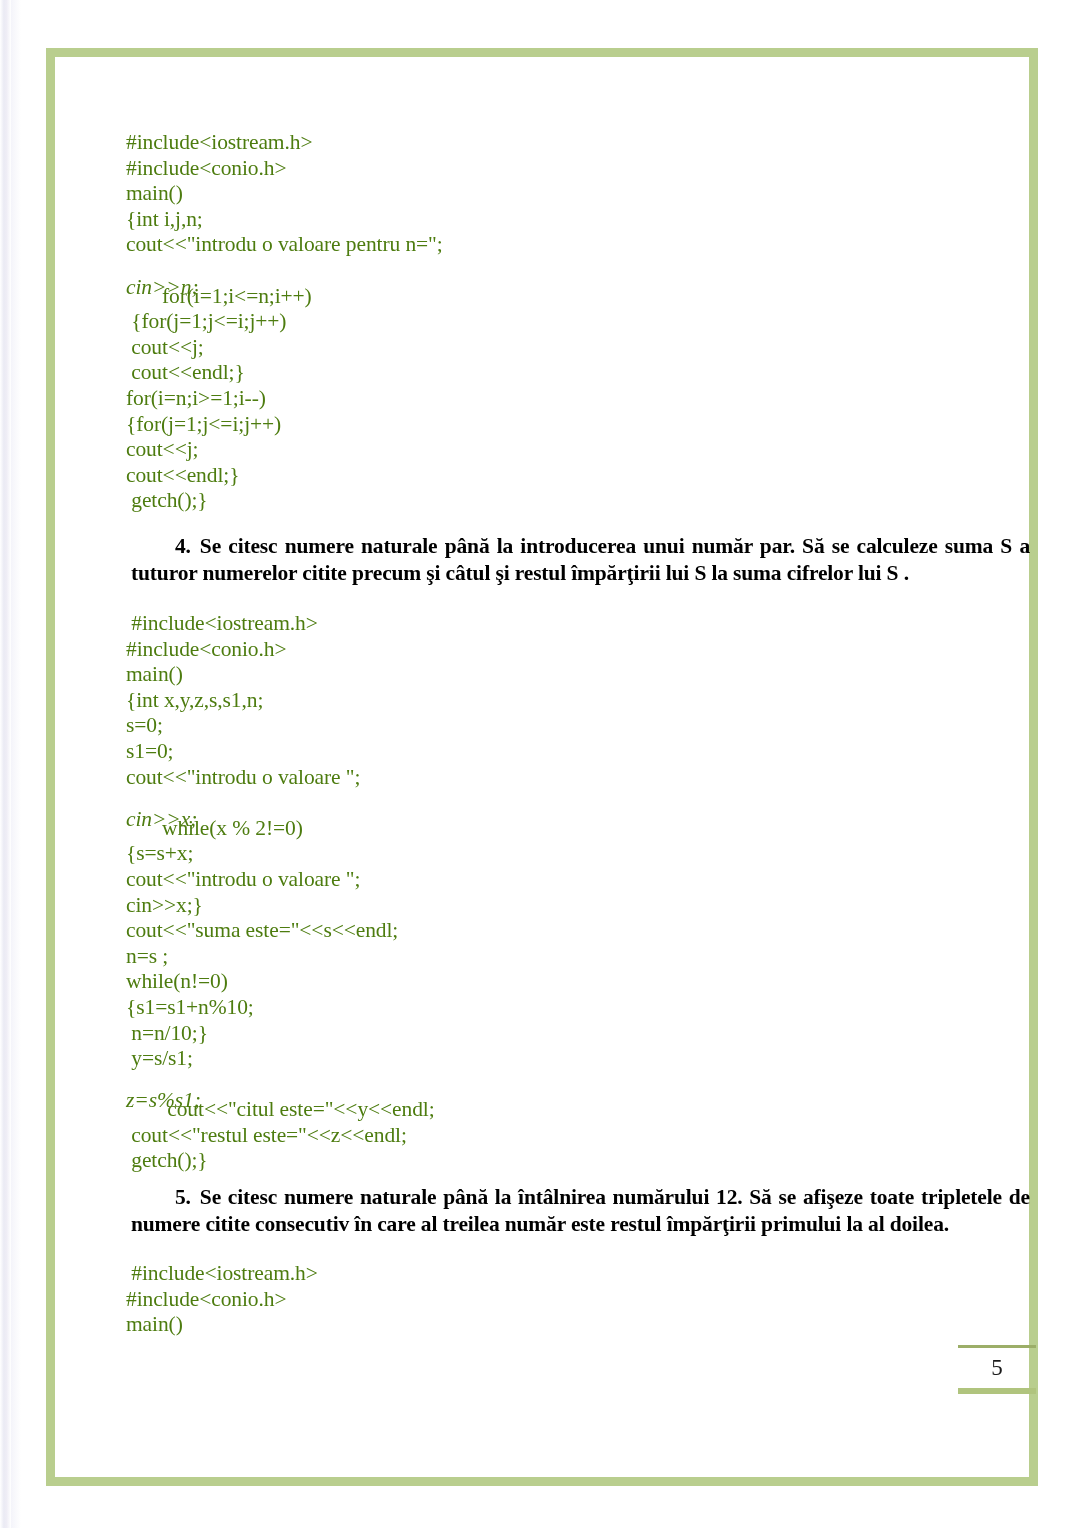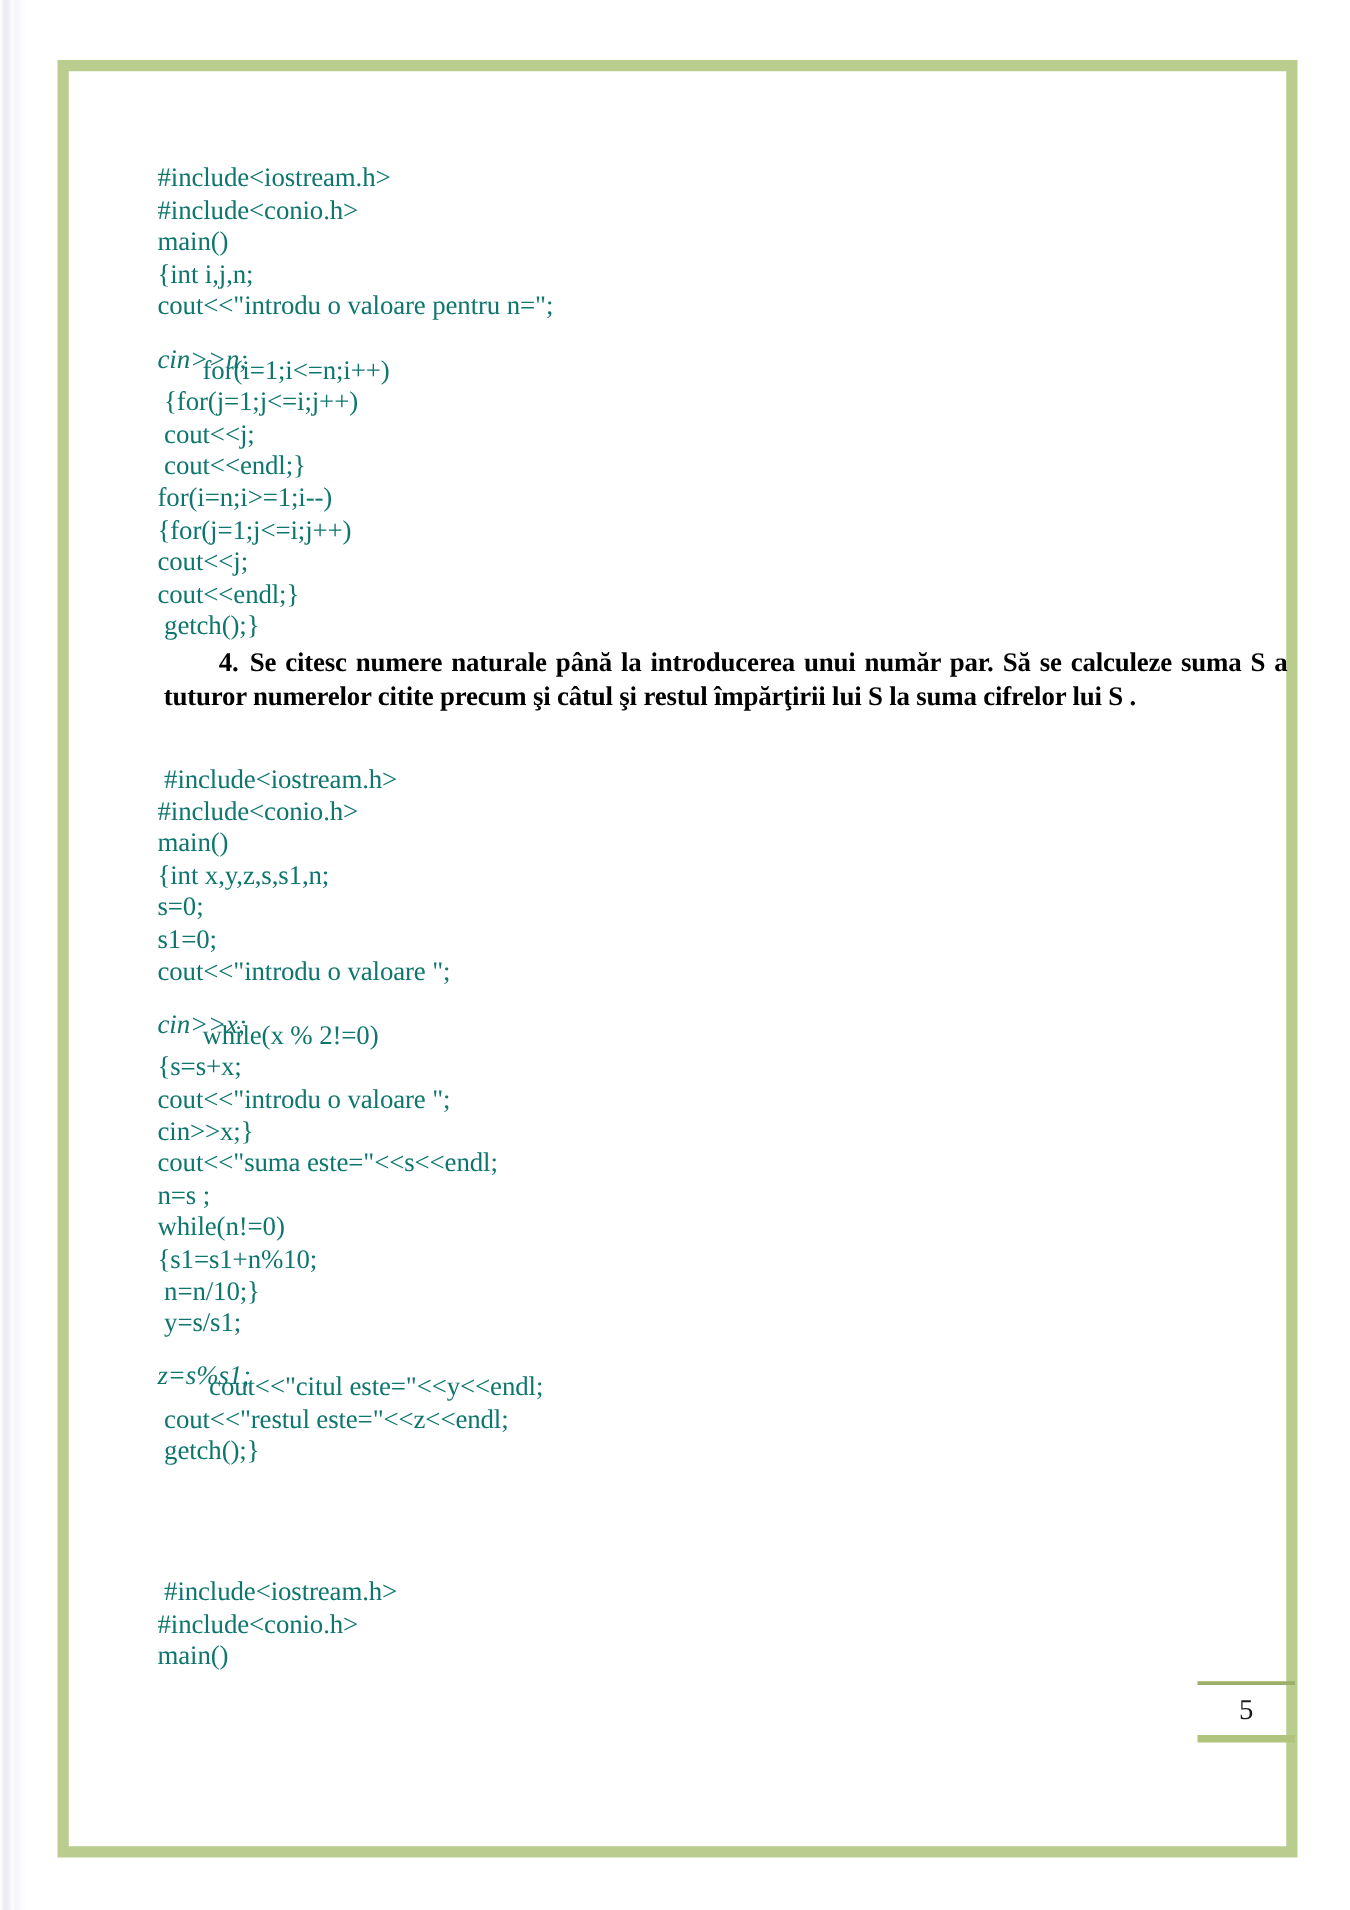--- a/index.html
+++ b/index.html
@@ -52,21 +52,21 @@
     width: 1080px;
     height: 1528px;
   }
 
   
   .code-block {
     position: absolute;
     font-family: "Liberation Serif", "DejaVu Serif", serif;
     font-size: 21.5px;
     line-height: 25.6px;
-    color: #0f766e;
+    color: #4d7c0f;
     white-space: pre;
     letter-spacing: -0.1px;
   }
   .code-line {
     white-space: pre;
     height: 25.6px;
   }
   .code-line.blank { height: 25.6px; }
 
   
@@ -134,24 +134,25 @@
 
 <div class="scan-edge-left"></div>
 <div class="scan-edge-left2"></div>
 
 <div class="page-frame"></div>
 
 <div class="content">
 
   <div class="code-block" id="cb1" style="left:126px; top:130px;"><div class="code-line">#include&lt;iostream.h&gt;</div><div class="code-line">#include&lt;conio.h&gt;</div><div class="code-line">main()</div><div class="code-line">{int i,j,n;</div><div class="code-line">cout&lt;&lt;"introdu o valoare pentru n=";</div><div class="code-line blank">&nbsp;</div><div class="overlap-wrap"><span class="under">for(i=1;i&lt;=n;i++)</span><span class="over">cin&gt;&gt;n;</span></div><div class="code-line"> {for(j=1;j&lt;=i;j++)</div><div class="code-line"> cout&lt;&lt;j;</div><div class="code-line"> cout&lt;&lt;endl;}</div><div class="code-line">for(i=n;i&gt;=1;i--)</div><div class="code-line">{for(j=1;j&lt;=i;j++)</div><div class="code-line">cout&lt;&lt;j;</div><div class="code-line">cout&lt;&lt;endl;}</div><div class="code-line"> getch();}</div></div>
 
-  <div class="problem" style="left:131px; top:517px; width:899px;"><span class="p-indent"></span><span class="p-num">4.</span><span>Se citesc numere naturale până la introducerea unui număr par. Să se calculeze suma S a tuturor numerelor citite precum şi câtul şi restul împărţirii lui S la suma cifrelor lui S .</span></div>
+  <div class="problem" style="left:131px; top:533px; width:899px;"><span class="p-indent"></span><span class="p-num">4.</span><span>Se citesc numere naturale până la introducerea unui număr par. Să se calculeze suma S a tuturor numerelor citite precum şi câtul şi restul împărţirii lui S la suma cifrelor lui S .</span></div>
 
   <div class="code-block" id="cb2" style="left:126px; top:611px;"><div class="code-line"> #include&lt;iostream.h&gt;</div><div class="code-line">#include&lt;conio.h&gt;</div><div class="code-line">main()</div><div class="code-line">{int x,y,z,s,s1,n;</div><div class="code-line">s=0;</div><div class="code-line">s1=0;</div><div class="code-line">cout&lt;&lt;"introdu o valoare ";</div><div class="code-line blank">&nbsp;</div><div class="overlap-wrap"><span class="under">while(x % 2!=0)</span><span class="over">cin&gt;&gt;x;</span></div><div class="code-line">{s=s+x;</div><div class="code-line">cout&lt;&lt;"introdu o valoare ";</div><div class="code-line">cin&gt;&gt;x;}</div><div class="code-line">cout&lt;&lt;"suma este="&lt;&lt;s&lt;&lt;endl;</div><div class="code-line">n=s ;</div><div class="code-line">while(n!=0)</div><div class="code-line">{s1=s1+n%10;</div><div class="code-line"> n=n/10;}</div><div class="code-line"> y=s/s1;</div><div class="code-line blank">&nbsp;</div><div class="overlap-wrap"><span class="under"> cout&lt;&lt;"citul este="&lt;&lt;y&lt;&lt;endl;</span><span class="over">z=s%s1;</span></div><div class="code-line"> cout&lt;&lt;"restul este="&lt;&lt;z&lt;&lt;endl;</div><div class="code-line"> getch();}</div></div>
 
+  <div class="problem" style="left:131px; top:1184px; width:899px;"><span class="p-indent"></span><span class="p-num">5.</span><span>Se citesc numere naturale până la întâlnirea numărului 12. Să se afişeze toate tripletele de numere citite consecutiv în care al treilea număr este restul împărţirii primului la al doilea.</span></div>
 
   <div class="code-block" id="cb3" style="left:126px; top:1261px;"><div class="code-line"> #include&lt;iostream.h&gt;</div><div class="code-line">#include&lt;conio.h&gt;</div><div class="code-line">main()</div></div>
 
   <div class="footer">
     <div class="rule-top"></div>
     <div class="pagenum">5</div>
     <div class="rule-bottom"></div>
   </div>
 
 </div>

